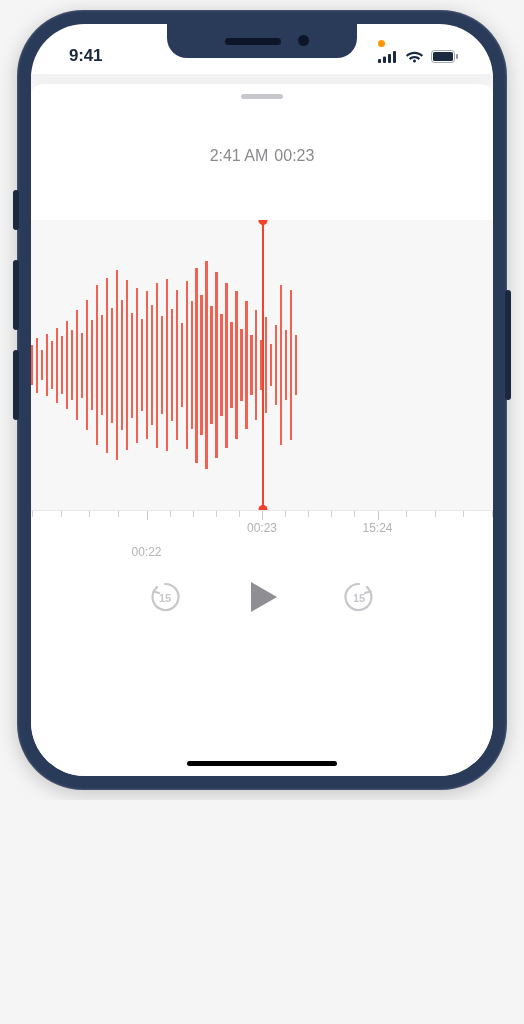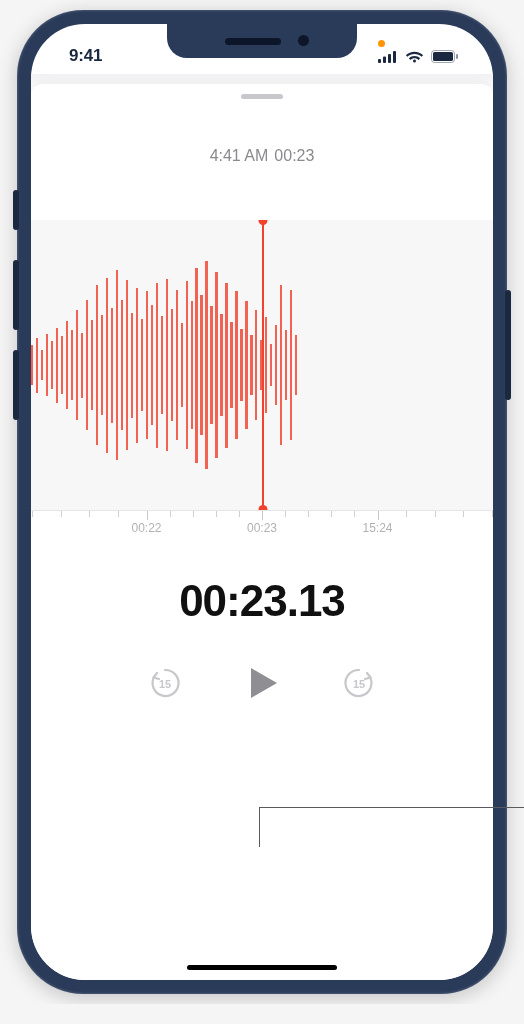--- a/index.html
+++ b/index.html
@@ -6,21 +6,21 @@
     body {
       background: #f5f5f5;
       display: flex;
       justify-content: center;
       align-items: flex-start;
       padding: 10px;
       font-family: -apple-system, 'Helvetica Neue', Helvetica, Arial, sans-serif;
     }
     .phone-frame {
       width: 490px;
-      height: 984px;
+      height: 780px;
       background: #2a3b5a;
       border-radius: 66px;
       padding: 14px;
       box-shadow: 0 4px 20px rgba(0,0,0,0.2), inset 0 0 3px rgba(255,255,255,0.3);
       position: relative;
     }
     .phone-frame::before, .phone-frame::after {
       content:"";
       position:absolute;
       background:#1a2840;
@@ -305,21 +305,21 @@
       </div>
     </div>
 
     <div class="sheet-top-bg"></div>
 
     <div class="sheet">
       <div class="grabber"></div>
 
       <div class="title-block">
         <div class="subtitle">
-          <span>4:41 AM</span><span class="sub-dur">00:23</span>
+          <span>2:41 AM</span><span class="sub-dur">00:23</span>
         </div>
       </div>
 
       <div class="waveform-region">
         <div class="waveform" id="waveform">
             <div class="wf-bar" style="height: 40px;"></div>
             <div class="wf-bar" style="height: 55px;"></div>
             <div class="wf-bar" style="height: 30px;"></div>
             <div class="wf-bar" style="height: 62px;"></div>
             <div class="wf-bar" style="height: 48px;"></div>
@@ -375,40 +375,39 @@
           </div>
         <div class="playhead"></div>
       </div>
 
       <div class="ruler" id="ruler">
           <div class="tick" style="left: 0.2%;"></div>
           <div class="tick" style="left: 6.4%;"></div>
           <div class="tick" style="left: 12.6%;"></div>
           <div class="tick" style="left: 18.8%;"></div>
           <div class="tick major" style="left: 25%;"></div>
-          <div class="tick-label" style="left: 25%;">00:22</div>
+          <div class="tick-label" style="left: 25%; margin-top: 24px;">00:22</div>
           <div class="tick" style="left: 30%;"></div>
           <div class="tick" style="left: 35%;"></div>
           <div class="tick" style="left: 40%;"></div>
           <div class="tick" style="left: 45%;"></div>
           <div class="tick major" style="left: 50%;"></div>
           <div class="tick-label" style="left: 50%;">00:23</div>
           <div class="tick" style="left: 55%;"></div>
           <div class="tick" style="left: 60%;"></div>
           <div class="tick" style="left: 65%;"></div>
           <div class="tick" style="left: 70%;"></div>
           <div class="tick major" style="left: 75%;"></div>
           <div class="tick-label" style="left: 75%;">15:24</div>
           <div class="tick" style="left: 81.2%;"></div>
           <div class="tick" style="left: 87.4%;"></div>
           <div class="tick" style="left: 93.6%;"></div>
           <div class="tick" style="left: 99.8%;"></div>
         </div>
 
-      <div class="timer">00:23.13</div>
 
       <div class="playback-row">
         <div class="skip-btn">
           <svg width="36" height="36" viewBox="0 0 36 36">
             <path d="M18 5 A13 13 0 1 1 7 12" fill="none" stroke="#c7c7cc" stroke-width="2.2" stroke-linecap="round"></path>
             <path d="M10 8 L6.5 12.5 L12 14" fill="none" stroke="#c7c7cc" stroke-width="2.2" stroke-linejoin="round" stroke-linecap="round"></path>
             <text x="18" y="22.5" text-anchor="middle" font-size="11" font-weight="600" fill="#c7c7cc">15</text>
           </svg>
         </div>
         <div class="play-btn">

